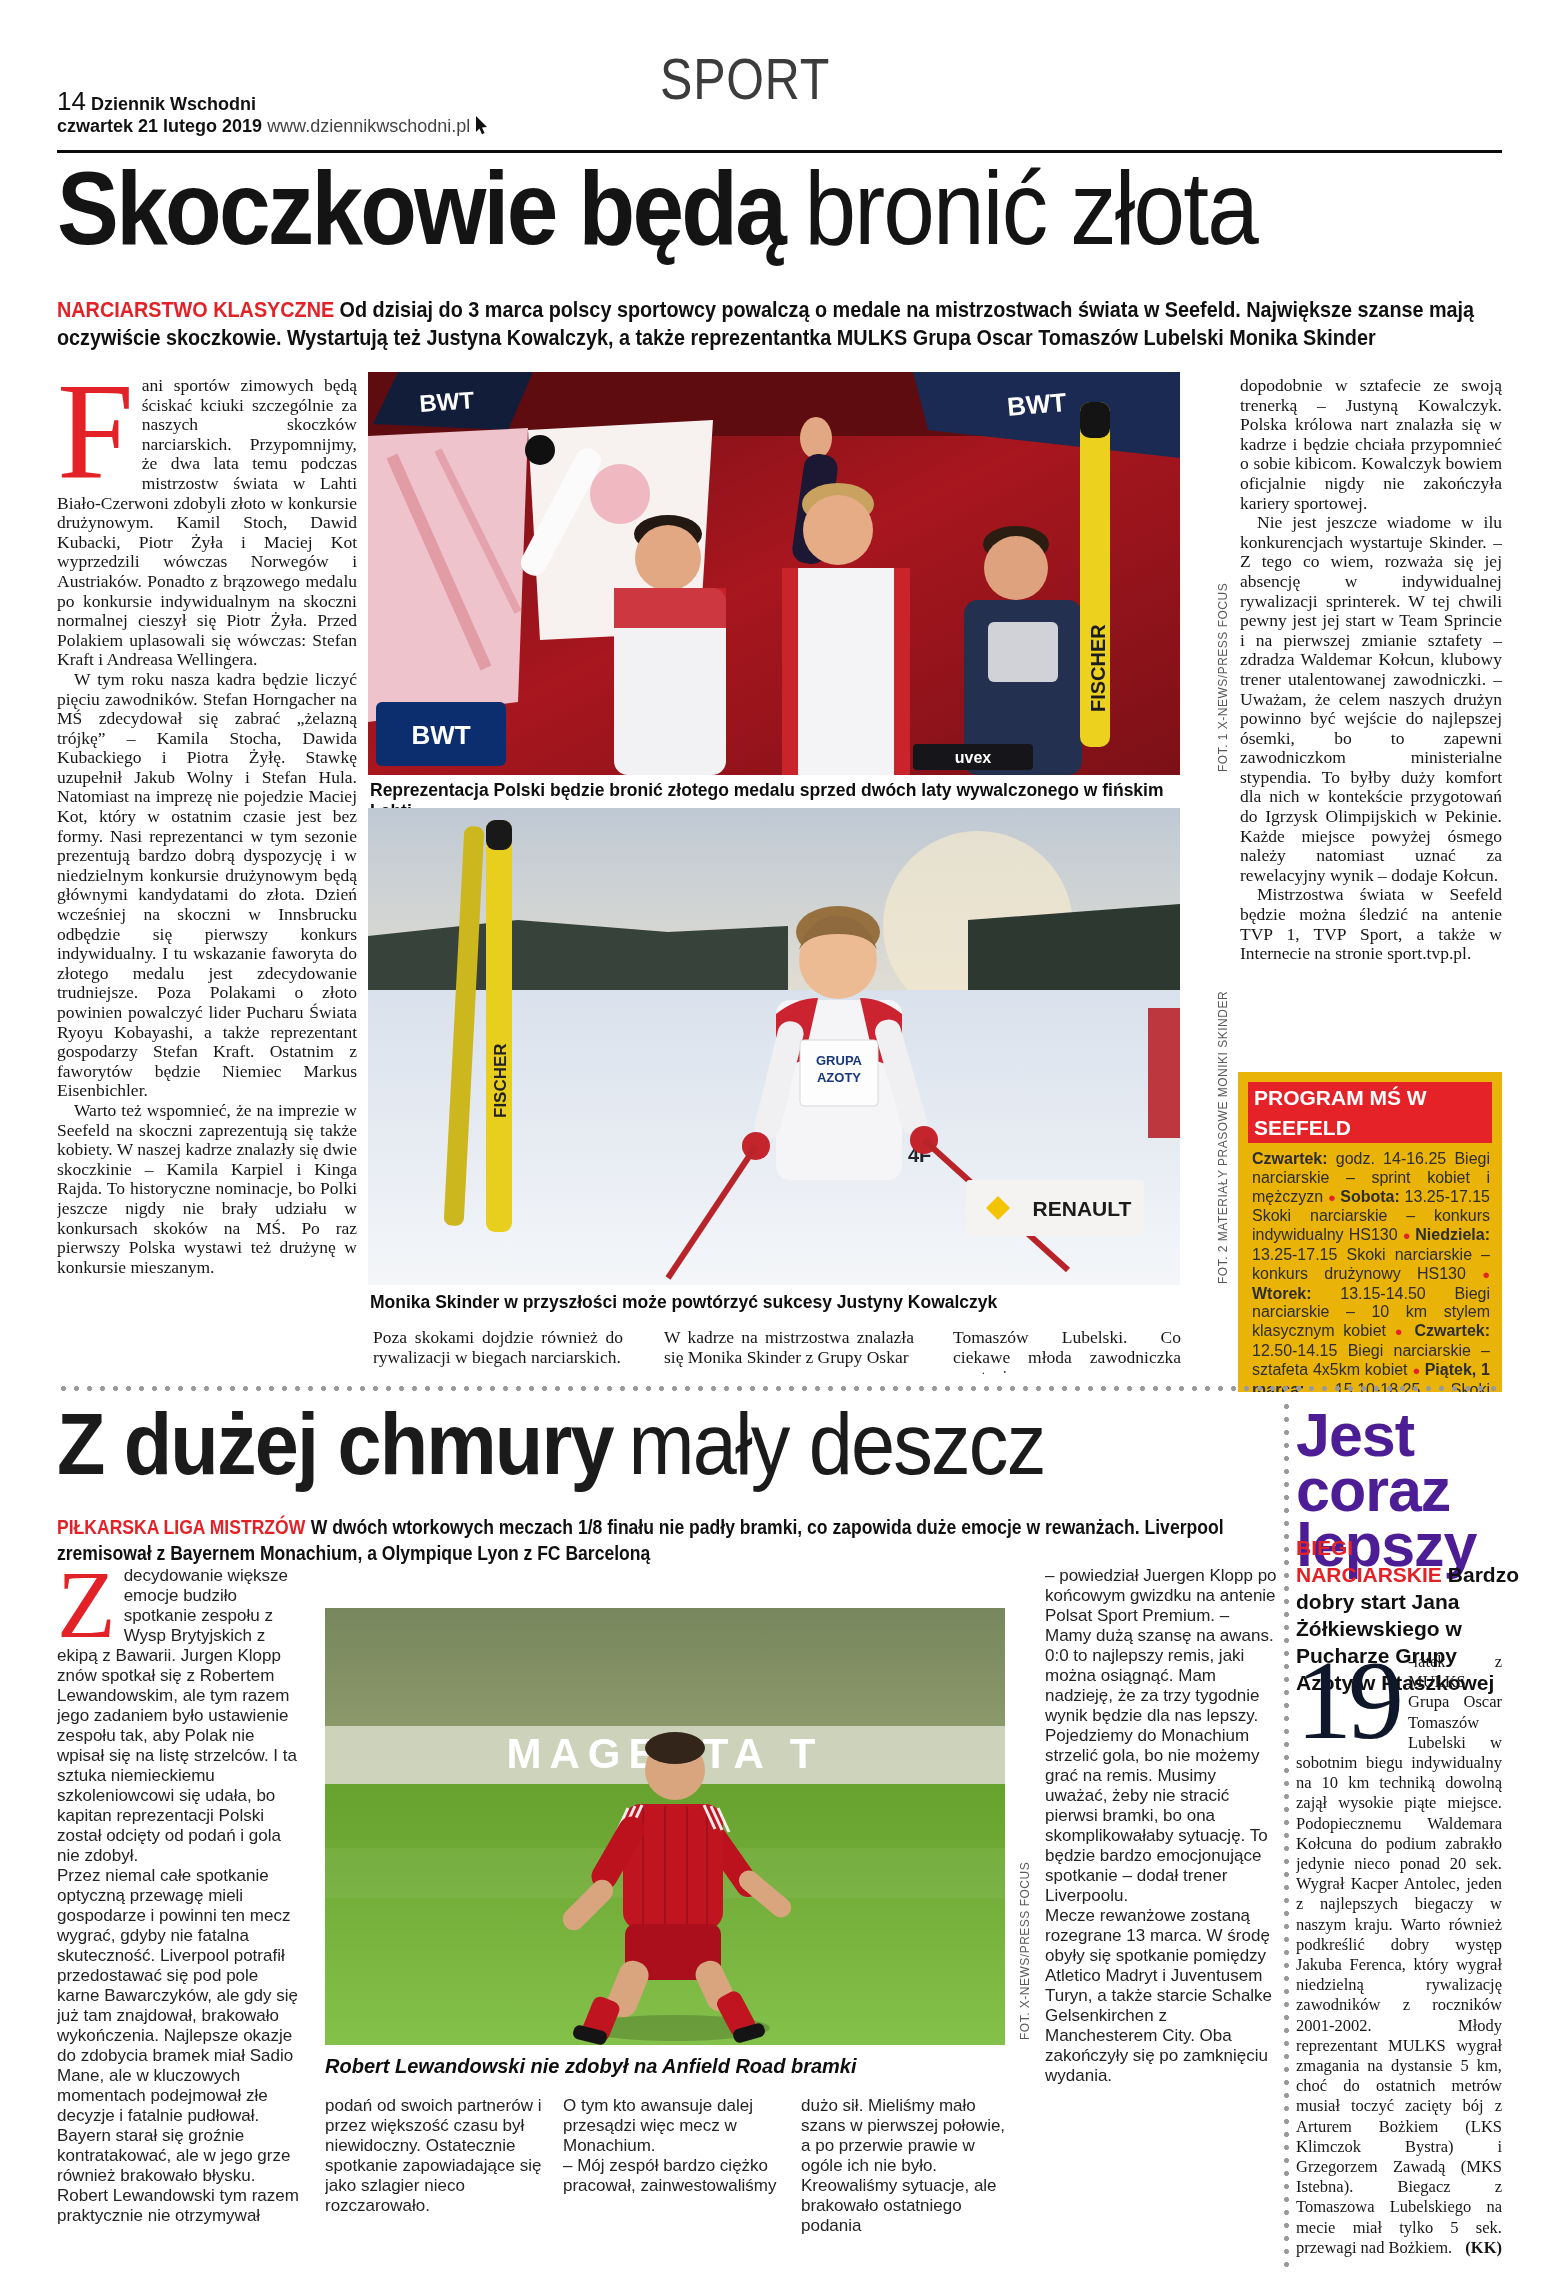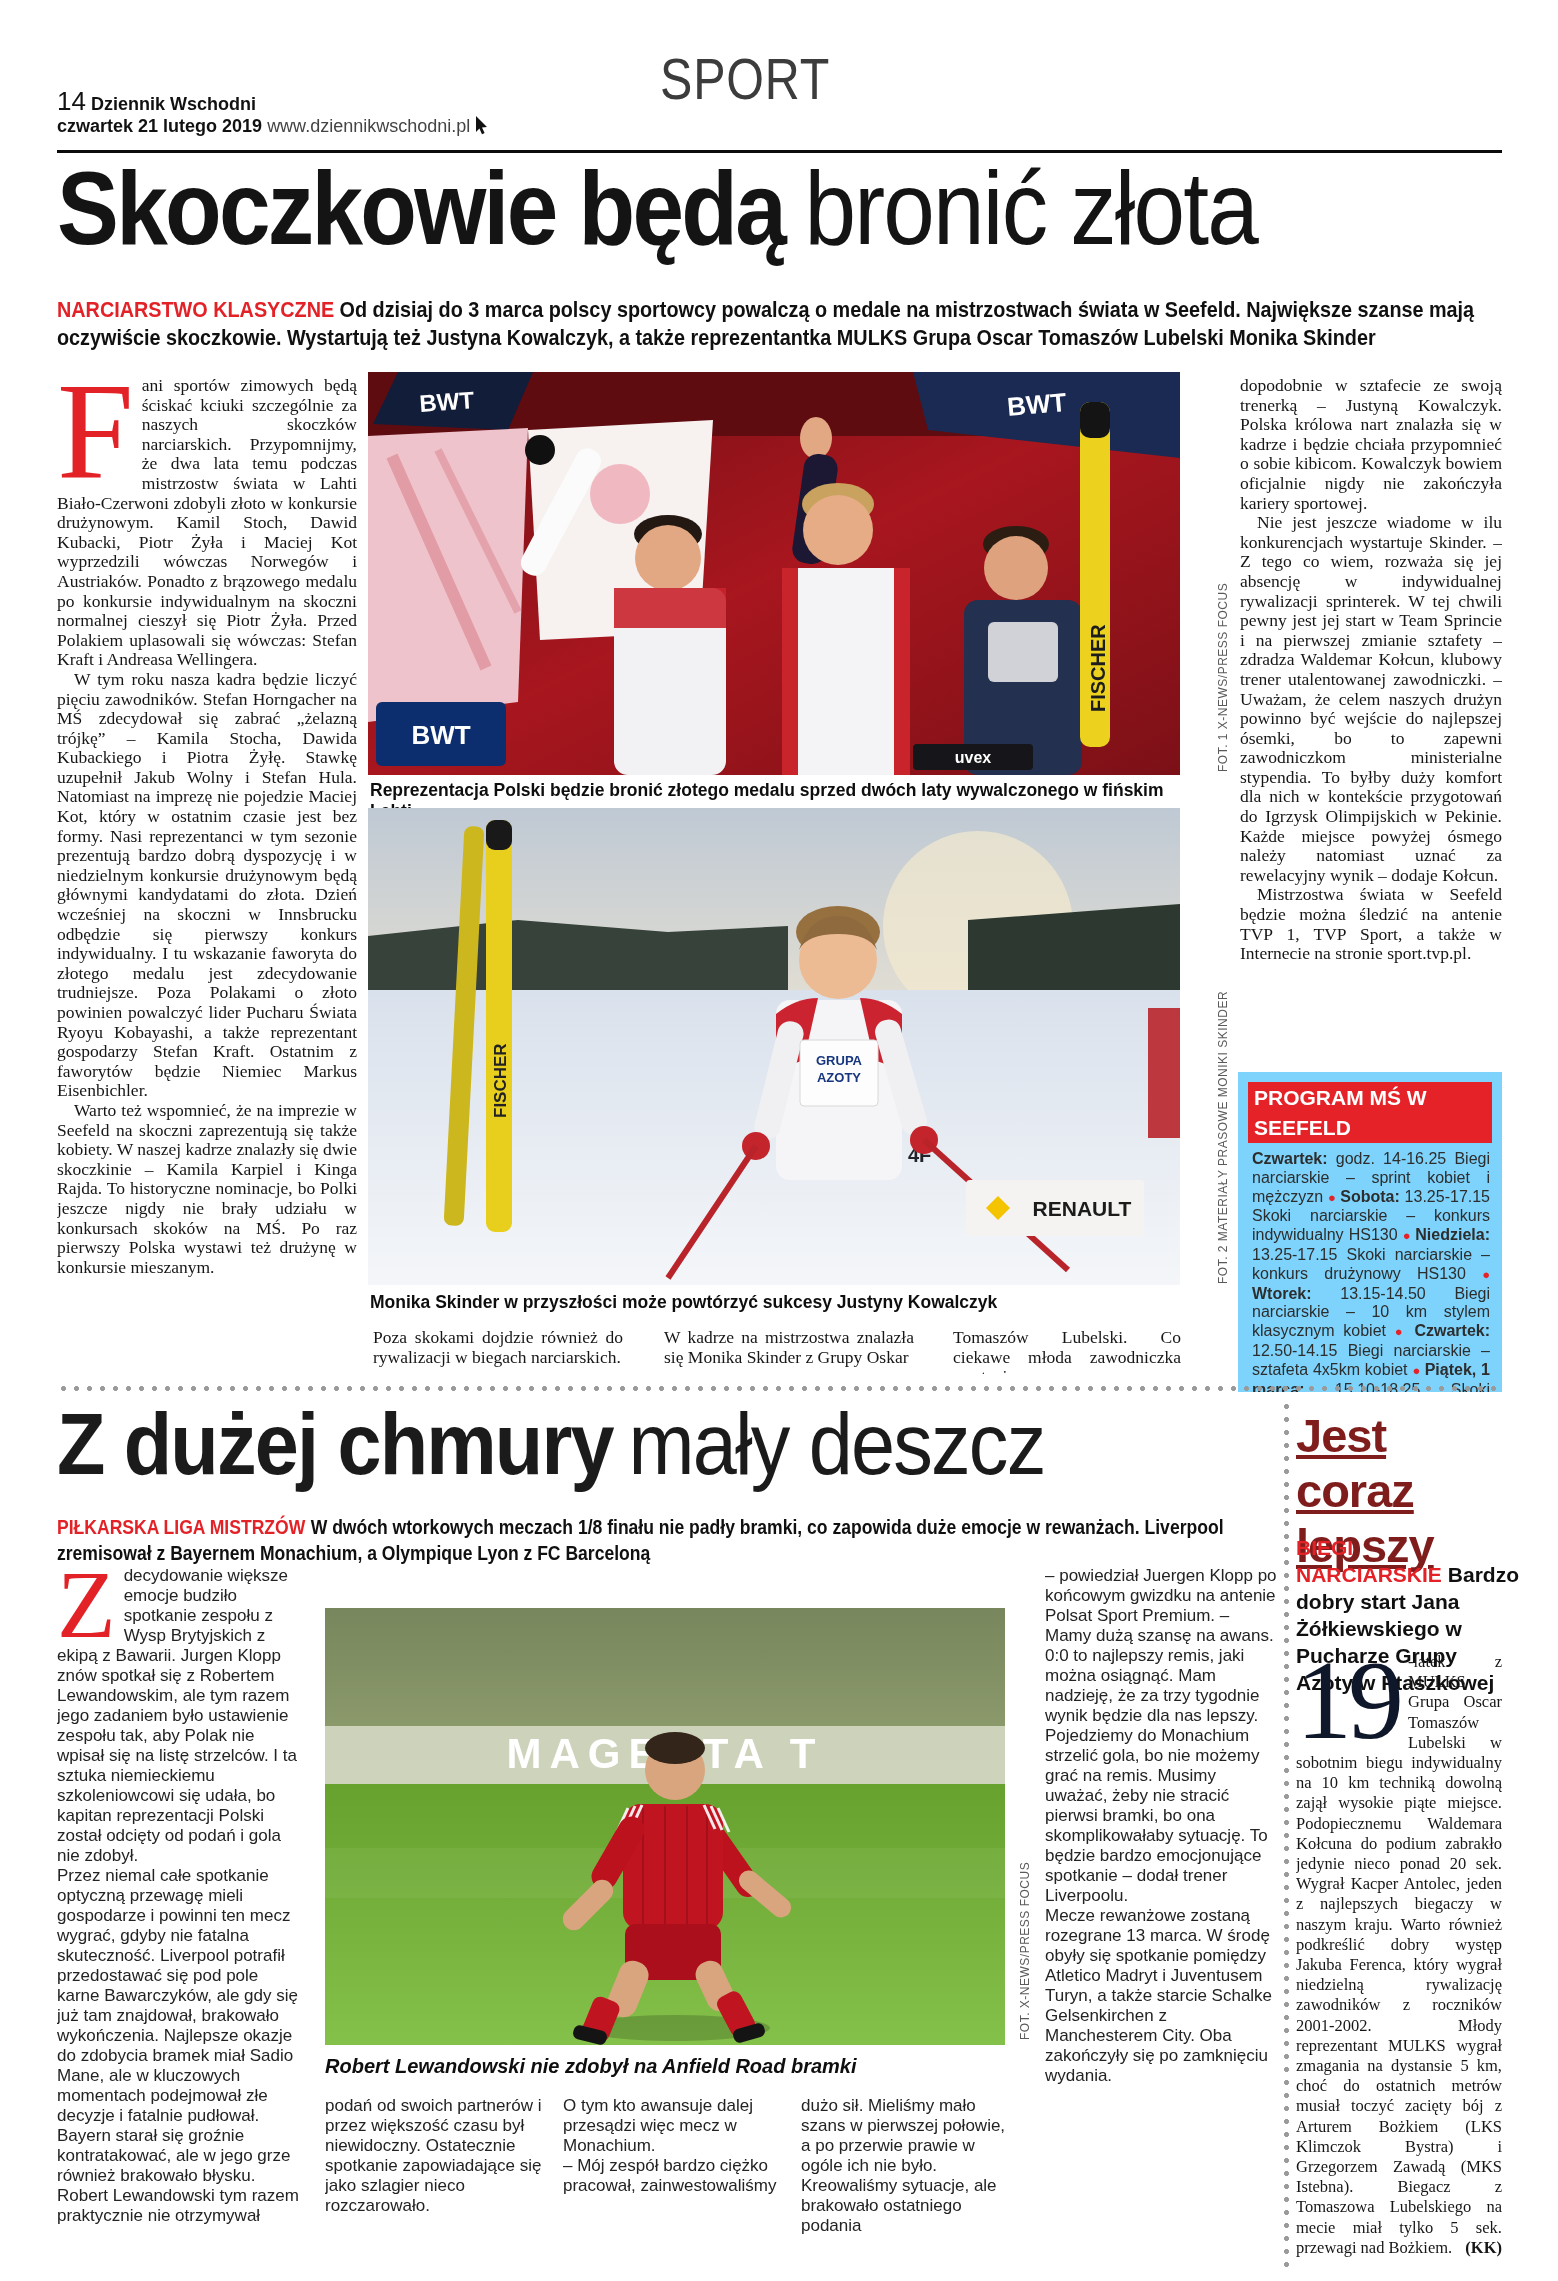--- a/index.html
+++ b/index.html
@@ -11,32 +11,32 @@
   p { margin:0; }
   .ind { text-indent:17px; }
   .red { color:#e32228; }
   .serifcol { font-size:17.5px; line-height:19.6px; text-align:justify; color:#161616; }
   .sanscol { font-family:"Liberation Sans",sans-serif; font-size:17px; line-height:20px; color:#232323; text-align:left; }
   .cx { display:block; transform-origin:0 0; }
   .h1 { font-family:"Liberation Sans",sans-serif; font-weight:700; font-size:103px; line-height:1.02; letter-spacing:-3px; color:#141414; white-space:nowrap; }
   .h1 .lt { font-weight:400; margin-left:0.22em; letter-spacing:-2px; }
   .h2 { font-family:"Liberation Sans",sans-serif; font-weight:700; font-size:88px; line-height:1.0; letter-spacing:-2px; color:#1b1b1b; white-space:nowrap; }
   .h2 .lt { font-weight:400; margin-left:0.2em; }
-  .h3 { font-family:"Liberation Sans",sans-serif; font-weight:700; font-size:47px; line-height:55px; letter-spacing:-1px; color:#7f1d1d;text-decoration:underline; }
+  .h3 { font-family:"Liberation Sans",sans-serif; font-weight:700; font-size:61px; line-height:55px; letter-spacing:-1px; color:#4c1d95; }
   .kick { font-family:"Liberation Sans",sans-serif; font-weight:700; color:#101010; }
   .kick .red { margin-right:6px; }
   .dropF { float:left; font:400 138px/104px "Liberation Serif",serif; color:#e32228; margin:4px 8px 0 0; }
   .dropZ { float:left; font:400 96px/74px "Liberation Serif",serif; color:#e32228; margin:2px 8px 0 0; }
   .drop19 { float:left; font:400 112px/88px "Liberation Serif",serif; color:#0f172a; letter-spacing:-4px; margin:4px 8px 0 0; }
   .cap { font-family:"Liberation Sans",sans-serif; font-weight:700; font-size:17.5px; color:#0e0e0e; }
   .cap2 { font-family:"Liberation Sans",sans-serif; font-weight:700; font-style:italic; font-size:20px; color:#0e0e0e; }
   .dot-h { height:7px; background-image:radial-gradient(circle,#9a9a9a 2.2px,transparent 2.7px); background-size:13px 7px; background-repeat:repeat-x; background-position:0 50%; }
   .dot-v { width:7px; background-image:radial-gradient(circle,#9a9a9a 2.2px,transparent 2.7px); background-size:7px 13px; background-repeat:repeat-y; background-position:50% 0; }
   .credit { font-family:"Liberation Sans",sans-serif; font-size:12px; color:#5a5a5a; letter-spacing:.5px; white-space:nowrap; transform:rotate(-90deg); transform-origin:0 0; }
-  .prog { background:#7dd3fc; padding:10px 10px 0 10px; }
+  .prog { background:#eab308; padding:10px 10px 0 10px; }
   .prog-title { display:inline-block; background:#e42227; color:#fff; font:700 21px/30px "Liberation Sans",sans-serif; padding:1px 10px 0 6px; letter-spacing:0; }
   .prog-body { font-family:"Liberation Sans",sans-serif; font-size:16px; line-height:18.8px; color:#2d2d2d; padding:7px 2px 0 4px; }
   .prog-day { font-weight:700; }
   .prog-seg + .prog-seg::before { content:"\25CF  "; color:#e42227; font-size:13px; }
   .hdr-big { font-weight:400; font-size:26px; }
   .hdr-line { font-family:"Liberation Sans",sans-serif; font-weight:700; font-size:18px; line-height:22px; color:#111; }
   .hdr-url { font-weight:400; color:#444; }
   .sport { font-family:"Liberation Sans",sans-serif; font-weight:400; font-size:57px; color:#3c3c3c; letter-spacing:1px; }
   .byline { float:right; font-weight:700; }
   svg text { font-family:"Liberation Sans",sans-serif; }

